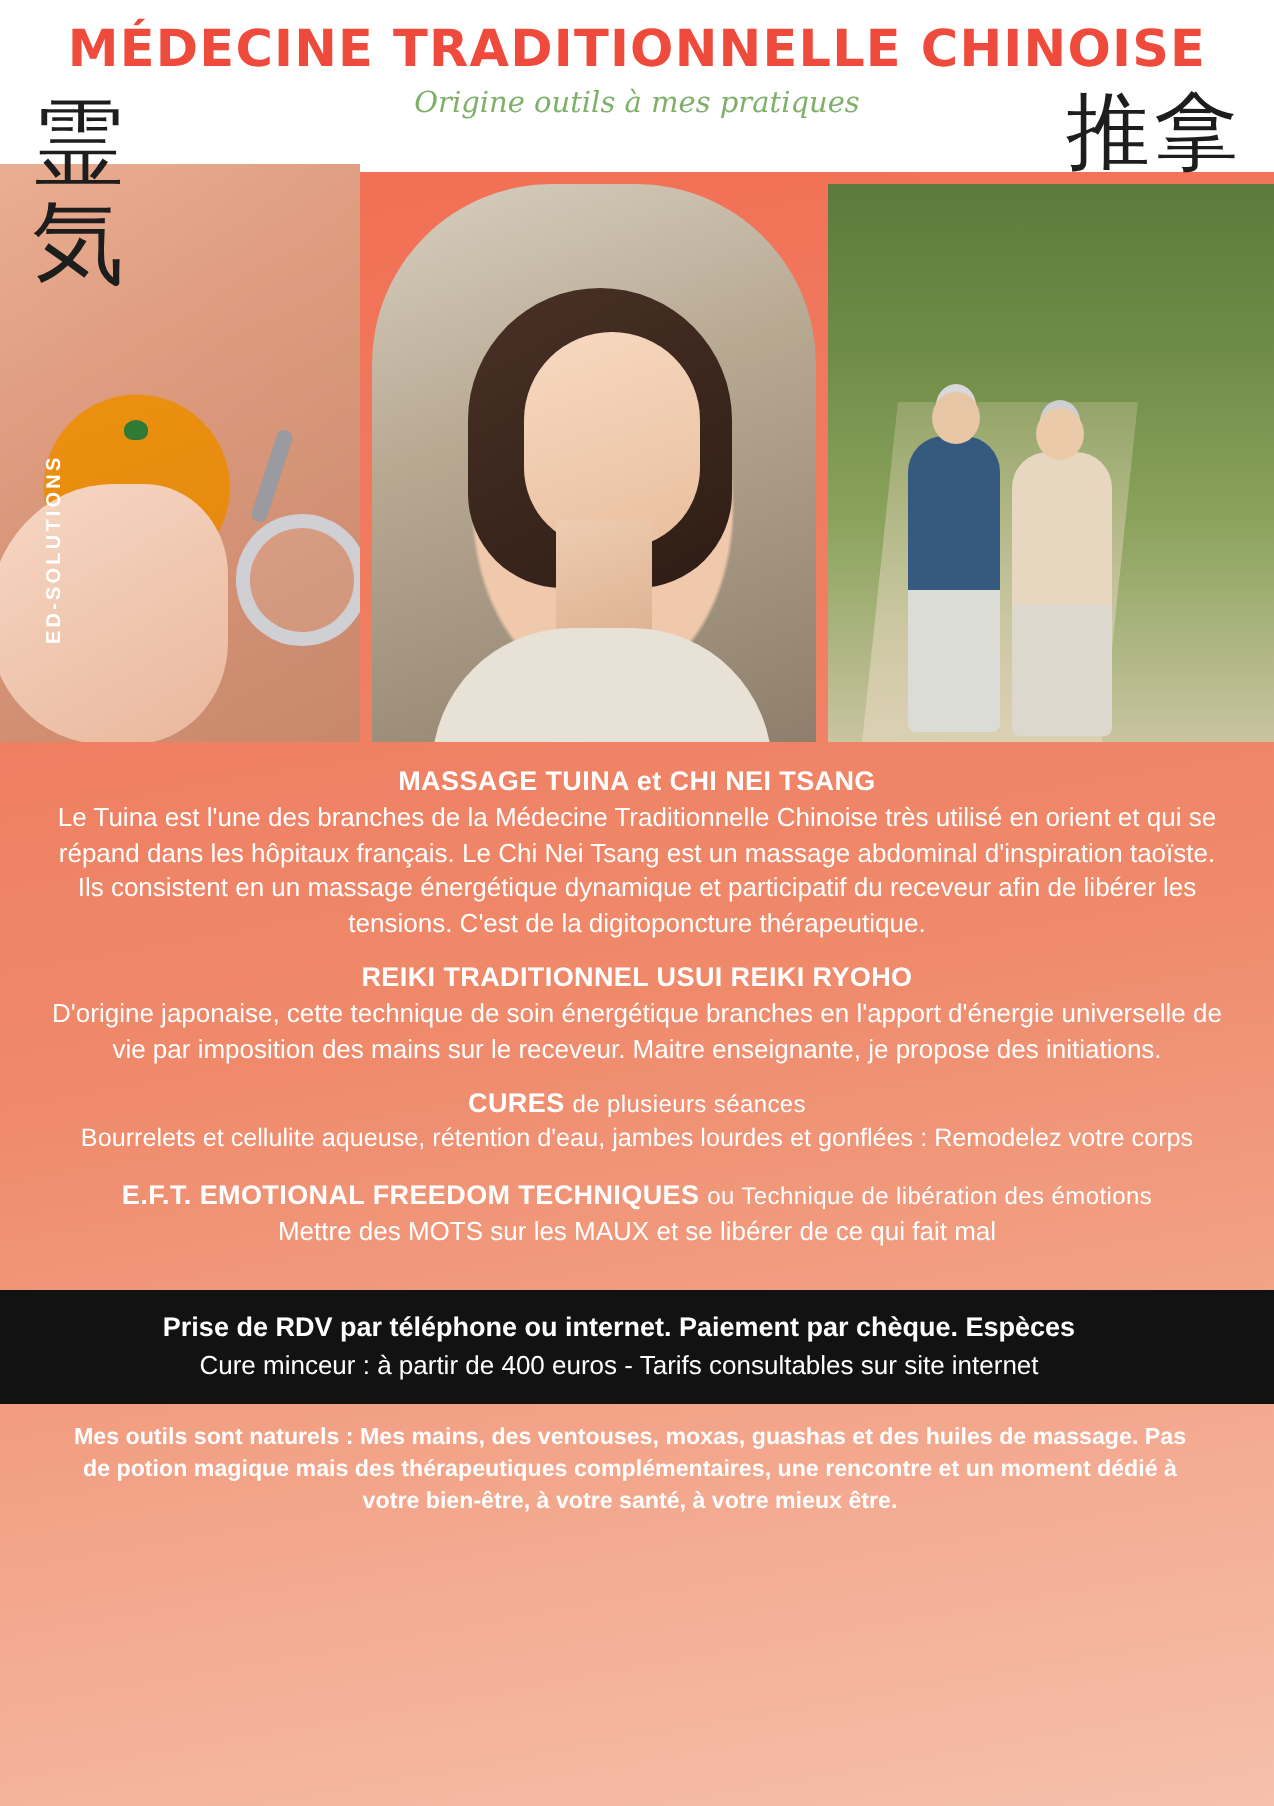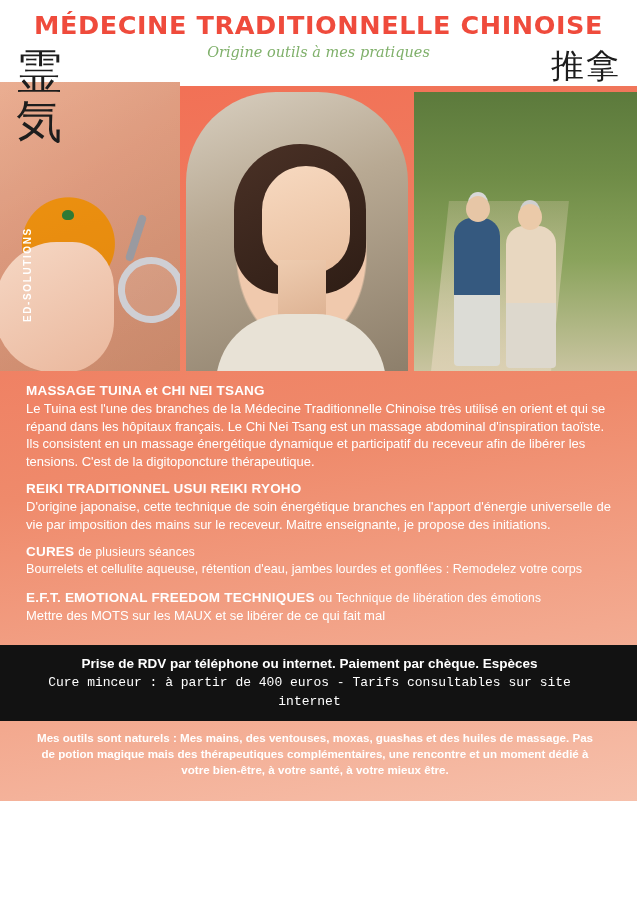--- a/index.html
+++ b/index.html
@@ -9,21 +9,21 @@
   body {
     width: 637px;
     height: 903px;
     font-family: "Liberation Sans", sans-serif;
     background: #ffffff;
     overflow: hidden;
   }
   .poster {
     position: relative;
     width: 637px;
-    height: 801px;
+    height: 903px;
     background: linear-gradient(170deg, #f4694f 0%, #f0785c 25%, #ef8a6b 55%, #f3a98f 80%, #f6c0ab 100%);
     overflow: hidden;
   }
 
   
   .header {
     position: relative;
     height: 86px;
     background: #ffffff;
     text-align: center;
@@ -54,21 +54,21 @@
     line-height: 50px;
     color: #1d1d1d;
     font-family: "DejaVu Sans", sans-serif;
     z-index: 6;
   }
   .kanji-left span { display: block; }
   .kanji-right {
     position: absolute;
     right: 16px;
     top: 46px;
-    font-size: 33px;
+    font-size: 42px;
     line-height: 40px;
     color: #1d1d1d;
     font-family: "DejaVu Sans", sans-serif;
     z-index: 6;
     letter-spacing: 2px;
   }
 
   
   .photos {
     position: relative;
@@ -220,21 +220,21 @@
     font-weight: bold;
     letter-spacing: 1.6px;
     color: #ffffff;
     z-index: 8;
   }
 
   
   .body-text {
     padding: 12px 26px 4px 26px;
     color: #ffffff;
-    text-align: left;
+    text-align: center;
   }
   .section { margin-bottom: 11px; }
   .sec-head {
     font-size: 13.5px;
     font-weight: bold;
     letter-spacing: 0.2px;
     margin-bottom: 2px;
     color: #ffffff;
   }
   .sec-head .thin {
@@ -251,21 +251,21 @@
   .dark-band {
     background: #121212;
     color: #ffffff;
     text-align: center;
     padding: 9px 32px 10px 14px;
     margin-top: 6px;
   }
   .dark-band .l1 { font-size: 13.5px; font-weight: bold; line-height: 19px; }
   .dark-band .l2 { font-size: 13.5px; font-weight: bold; line-height: 19px; }
   .dark-band .l2 .note { font-weight: normal; font-size: 11.5px; }
-  .dark-band .l3 { font-size: 13px; line-height: 19px; font-family: Liberation Mono, monospace; }
+  .dark-band .l3 { font-size: 13px; line-height: 19px; }
 
   
   .footer {
     text-align: center;
     color: #ffffff;
     font-size: 11.6px;
     line-height: 16px;
     padding: 9px 41px 10px 34px;
     font-weight: bold;
   }

